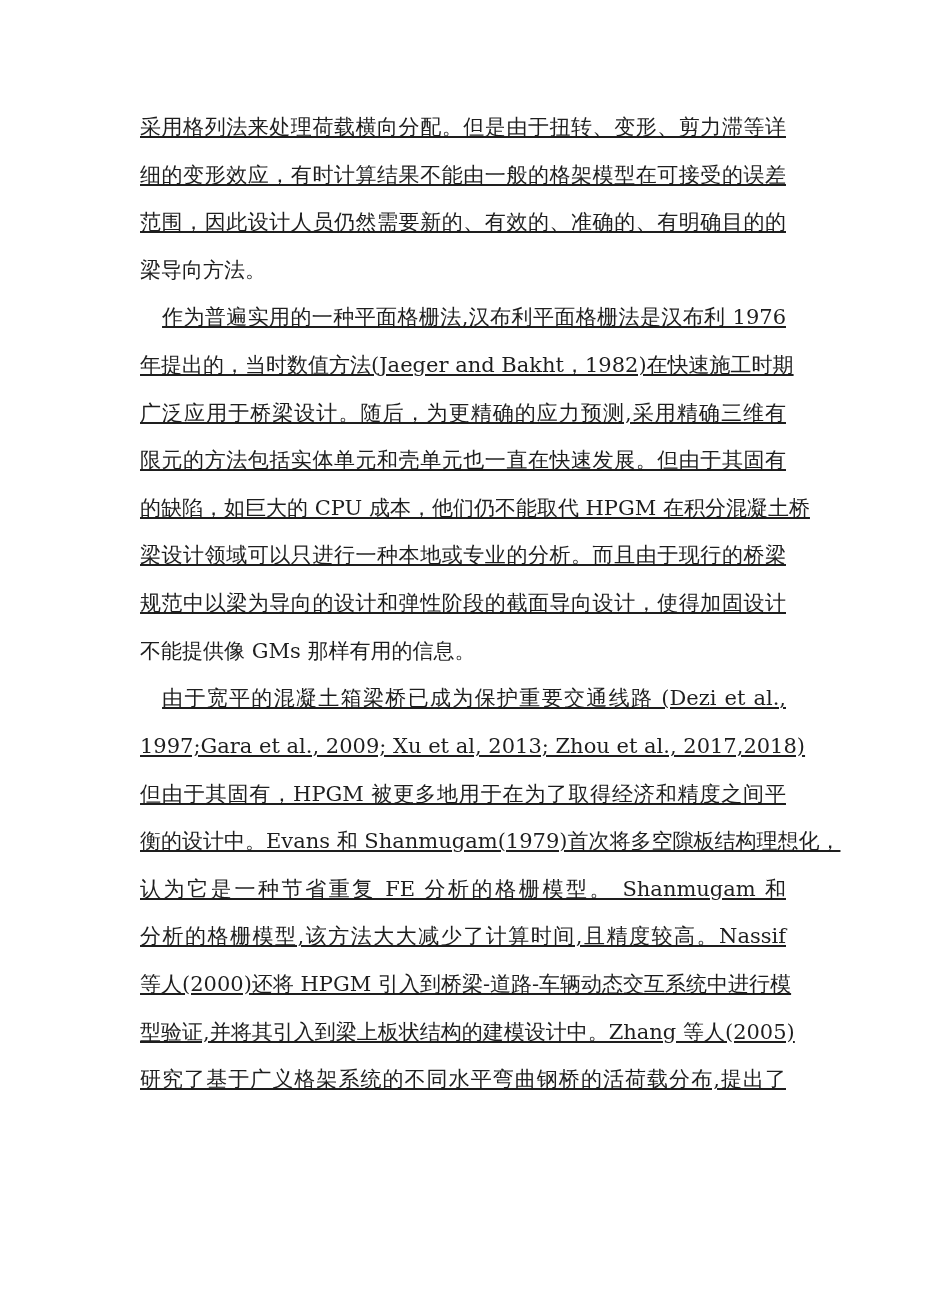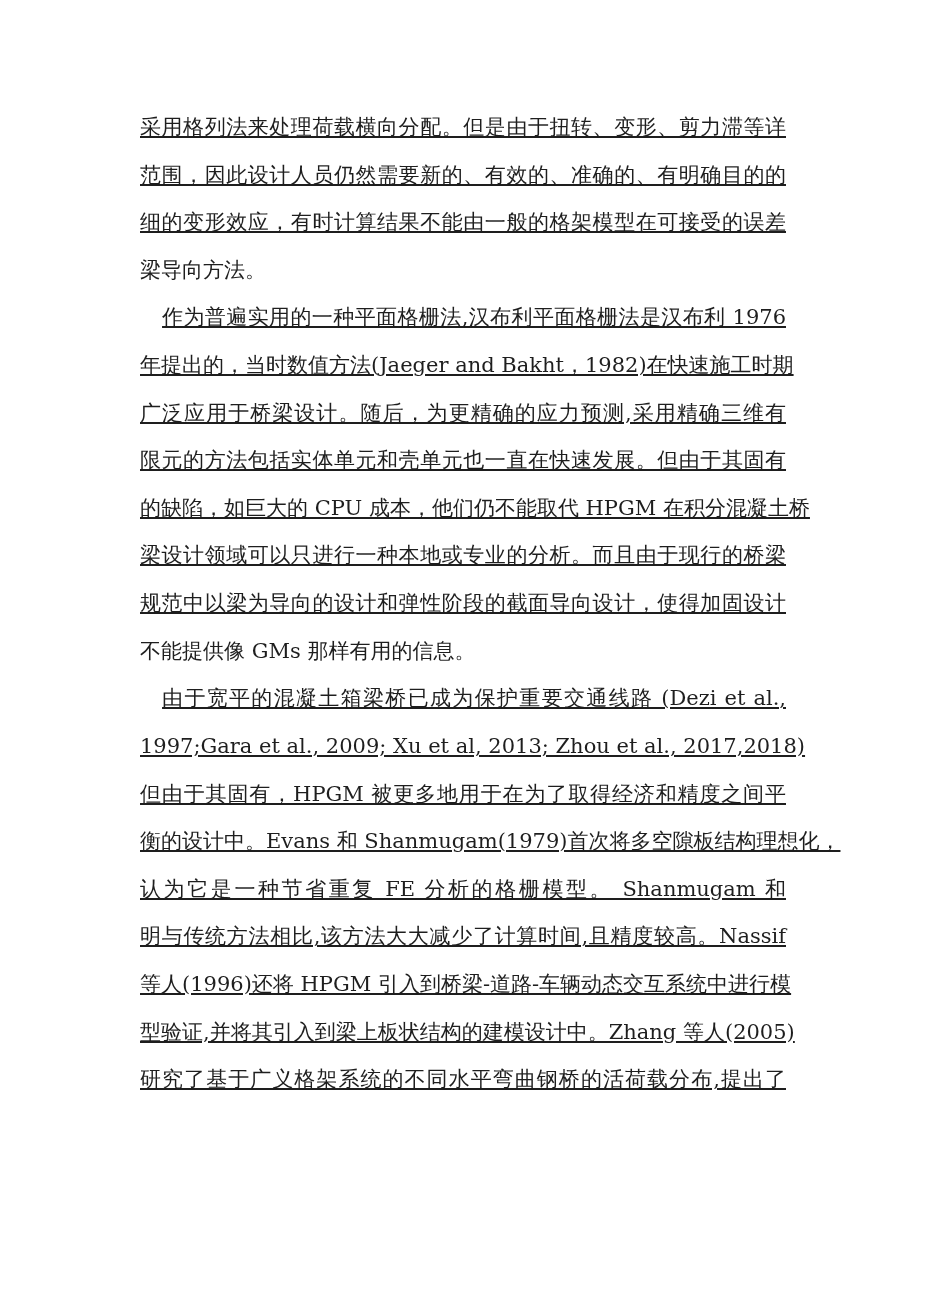--- a/index.html
+++ b/index.html
@@ -41,34 +41,34 @@
   .line.indent {
     text-indent: 1.05em;
   }
 </style>
 </head>
 <body style="background: rgb(255, 255, 255);">
 
 <div class="page">
   <div class="doc-text" id="doc-text" style="color: rgb(30, 30, 30);">
       <div class="line justify">采用格列法来处理荷载横向分配。但是由于扭转、变形、剪力滞等详</div>
+      <div class="line justify">细的变形效应，有时计算结果不能由一般的格架模型在可接受的误差</div>
       <div class="line justify">范围，因此设计人员仍然需要新的、有效的、准确的、有明确目的的</div>
-      <div class="line justify">细的变形效应，有时计算结果不能由一般的格架模型在可接受的误差</div>
       <div class="line">梁导向方法。</div>
       <div class="line justify indent">作为普遍实用的一种平面格栅法,汉布利平面格栅法是汉布利 1976</div>
       <div class="line justify">年提出的，当时数值方法(Jaeger and Bakht，1982)在快速施工时期</div>
       <div class="line justify">广泛应用于桥梁设计。随后，为更精确的应力预测,采用精确三维有</div>
       <div class="line justify">限元的方法包括实体单元和壳单元也一直在快速发展。但由于其固有</div>
       <div class="line justify">的缺陷，如巨大的 CPU 成本，他们仍不能取代 HPGM 在积分混凝土桥</div>
       <div class="line justify">梁设计领域可以只进行一种本地或专业的分析。而且由于现行的桥梁</div>
       <div class="line justify">规范中以梁为导向的设计和弹性阶段的截面导向设计，使得加固设计</div>
       <div class="line">不能提供像 GMs 那样有用的信息。</div>
       <div class="line justify indent">由于宽平的混凝土箱梁桥已成为保护重要交通线路 (Dezi et al.,</div>
       <div class="line justify">1997;Gara et al., 2009; Xu et al, 2013; Zhou et al., 2017,2018)</div>
       <div class="line justify">但由于其固有，HPGM 被更多地用于在为了取得经济和精度之间平</div>
       <div class="line justify">衡的设计中。Evans 和 Shanmugam(1979)首次将多空隙板结构理想化，</div>
       <div class="line justify">认为它是一种节省重复 FE 分析的格栅模型。 Shanmugam 和</div>
-      <div class="line justify">明与传统方法相比,该方法大大减少了计算时间,且精度较高。Nassif</div>
-      <div class="line justify">等人(1996)还将 HPGM 引入到桥梁-道路-车辆动态交互系统中进行模</div>
+      <div class="line justify">分析的格栅模型,该方法大大减少了计算时间,且精度较高。Nassif</div>
+      <div class="line justify">等人(2000)还将 HPGM 引入到桥梁-道路-车辆动态交互系统中进行模</div>
       <div class="line justify">型验证,并将其引入到梁上板状结构的建模设计中。Zhang 等人(2005)</div>
       <div class="line justify">研究了基于广义格架系统的不同水平弯曲钢桥的活荷载分布,提出了</div>
     </div>
 </div>
 
 </body></html>

